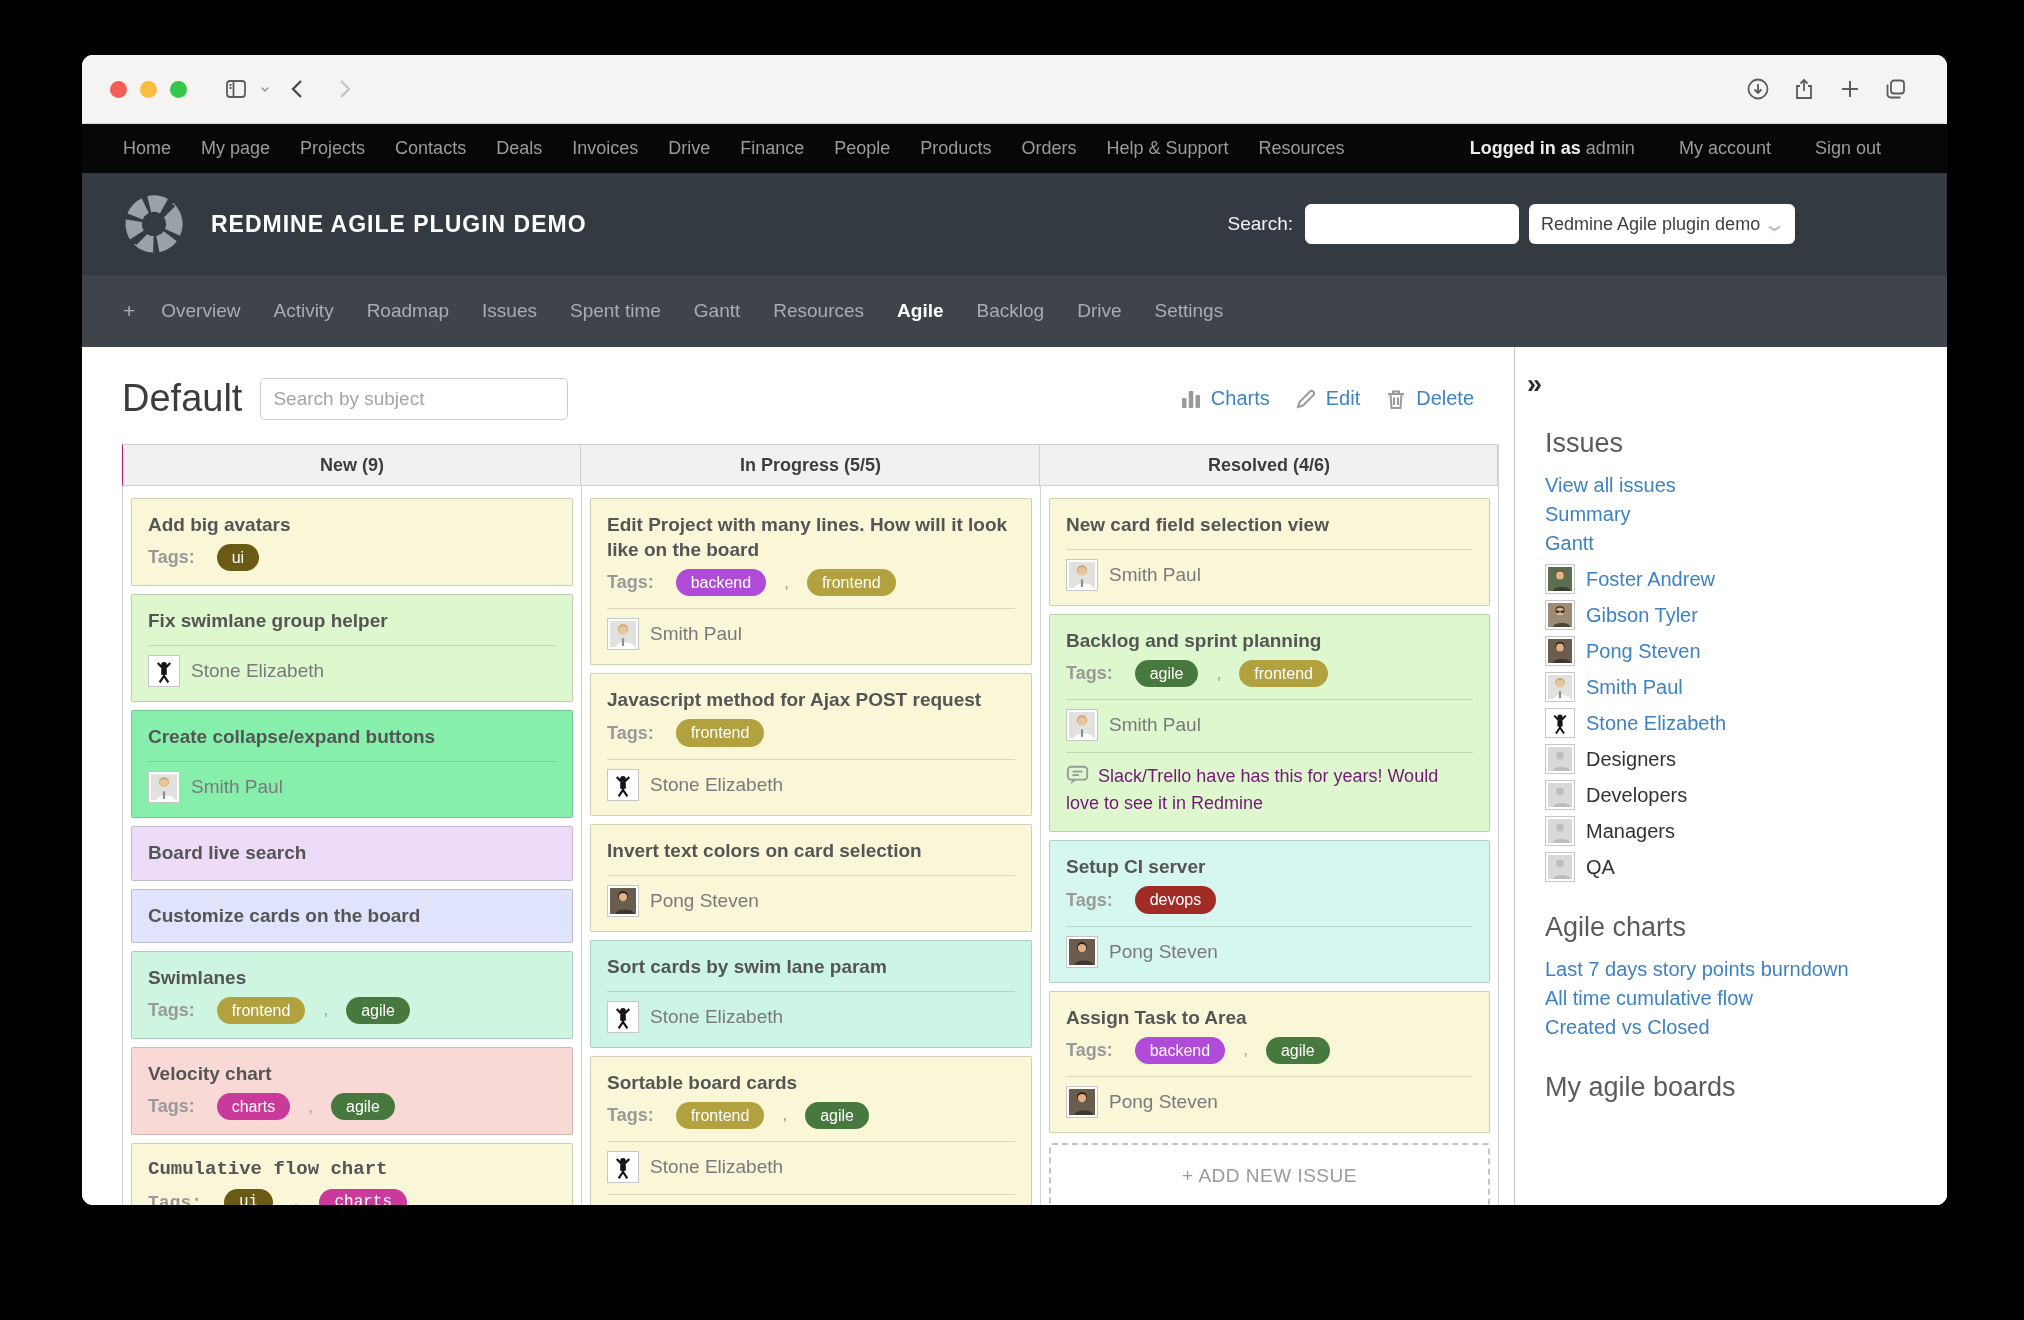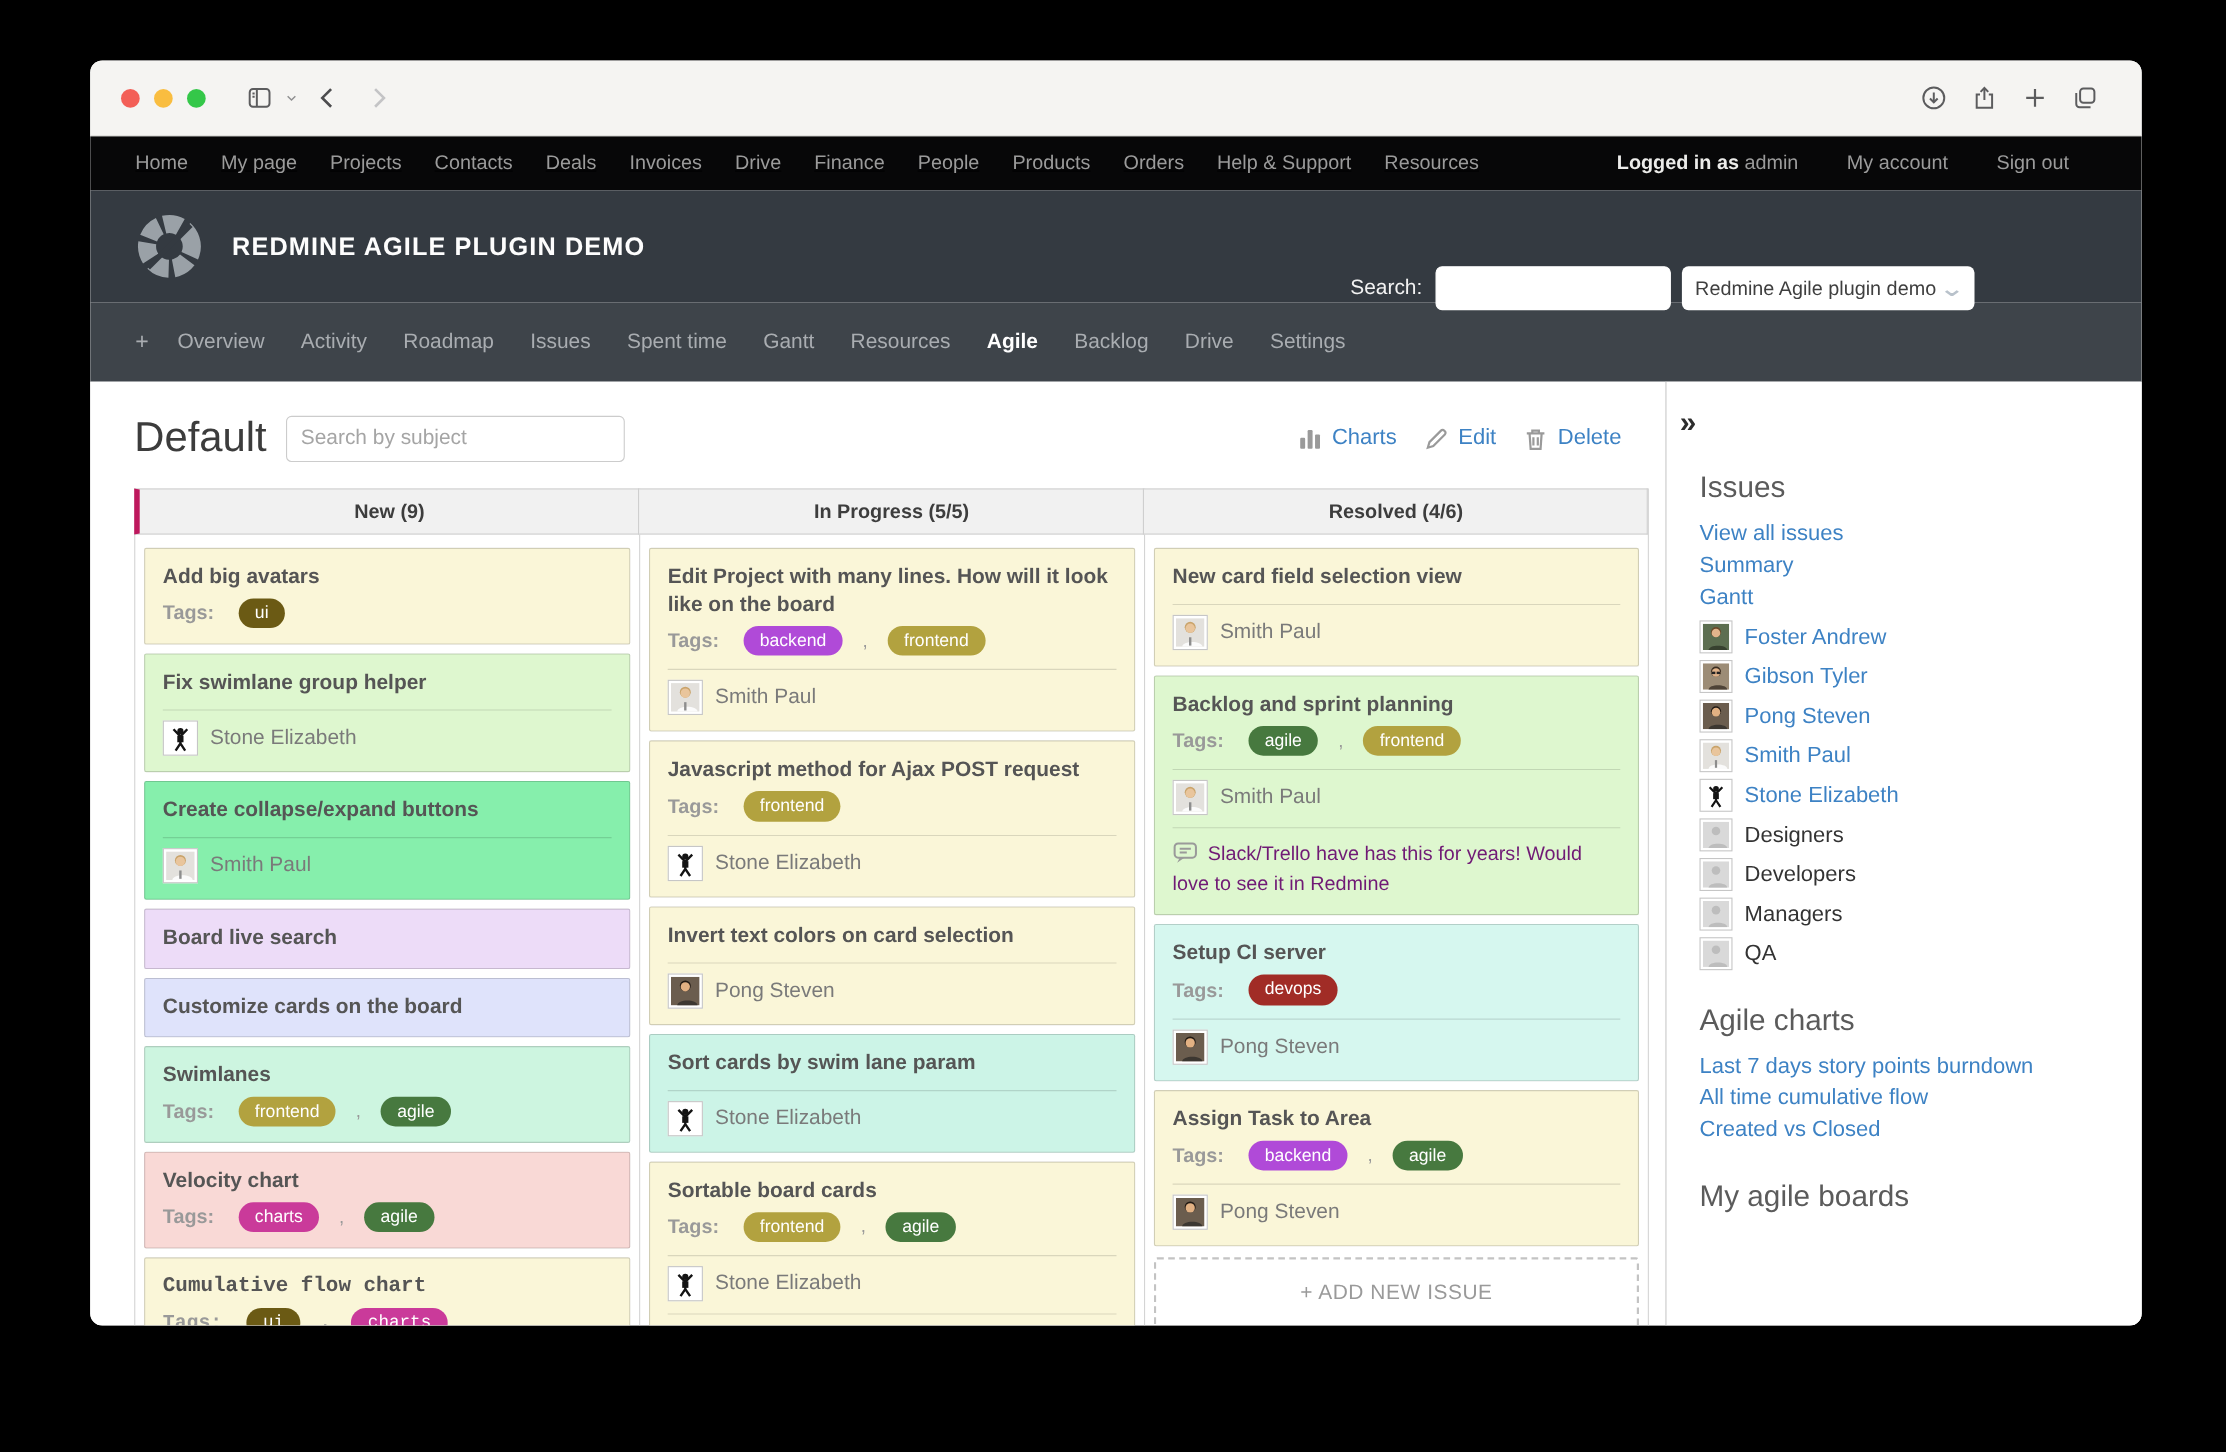--- a/index.html
+++ b/index.html
@@ -20,21 +20,21 @@
   .menubar{height:49px;background:#070708;display:flex;align-items:center;padding:0 0 0 41px;flex:0 0 auto;}
   .menu-item{color:#9b9b9b;font-size:18px;margin-right:30px;cursor:pointer;white-space:nowrap;}
   .menu-right{margin-left:auto;display:flex;align-items:center;gap:44px;padding-right:66px;}
   .logged{font-size:18px;color:#9b9b9b;white-space:nowrap;}
   .logged b{color:#ececea;font-weight:700;}
   .menu-link{color:#9b9b9b;font-size:18px;cursor:pointer;white-space:nowrap;}
   
   .appheader{height:102px;background:#343a41;display:flex;align-items:center;padding:0 0 0 41px;position:relative;flex:0 0 auto;}
   .logo{width:62px;height:62px;margin-right:26px;flex:0 0 auto;}
   .app-title{color:#fdfdfd;font-size:23px;font-weight:700;letter-spacing:1px;}
-  .hsearch{position:absolute;right:152px;top:0;height:100%;display:flex;align-items:center;gap:10px;margin-top:38px;}
+  .hsearch{position:absolute;right:152px;top:0;height:100%;display:flex;align-items:center;gap:10px;}
   .hsearch-label{color:#f2f2f2;font-size:19px;margin-right:2px;}
   .hsearch-input{width:192px;height:38px;background:#fff;border:1px solid #fff;border-radius:6px;font-size:17px;padding:0 10px;outline:none;}
   .hselect{width:242px;height:40px;background:#fff;border-radius:6px;display:flex;align-items:center;padding:0 12px;font-size:18px;color:#3f3f3f;position:relative;cursor:pointer;}
   .hselect .chev{margin-left:auto;color:#b9c2cb;font-size:20px;font-weight:700;transform:scaleX(1.4);}
   
   .tabbar{height:72px;background:#3e444a;display:flex;align-items:center;padding:0 0 0 41px;flex:0 0 auto;}
   .tab{color:#a9adb1;font-size:19px;margin-right:33px;cursor:pointer;white-space:nowrap;}
   .tab.plus{font-size:21px;margin-right:26px;}
   .tab.active{color:#fff;font-weight:700;}
   
@@ -48,21 +48,21 @@
   .action{display:flex;align-items:center;gap:8px;cursor:pointer;}
   .action .ic{width:24px;height:24px;color:#9a9a9a;}
   .action .ic svg{width:100%;height:100%;display:block;}
   .action .lbl{color:#3d82c4;font-size:20px;}
   
   .cols{display:flex;}
   .col{width:459px;box-sizing:border-box;border-left:1px solid #d4d4d4;display:flex;flex-direction:column;}
   .col:last-child{border-right:1px solid #d4d4d4;}
   .col-h{height:40px;background:#f1f1f1;border:1px solid #cfcfcf;border-left:none;margin-left:-1px;padding-left:1px;
     display:flex;align-items:center;justify-content:center;font-size:18px;font-weight:700;color:#3d3d3d;flex:0 0 auto;}
-  .col:first-child .col-h{border-left:5px solid #be185d;margin-left:-1px;}
+  .col:first-child .col-h{border-left:1px solid #be185d;margin-left:-1px;}
   .col-b{padding:4px 8px;height:760px;overflow:hidden;}
   .card{border:1px solid rgba(0,0,0,.16);border-radius:2px;margin:8px 0;padding:13px 16px 14px;cursor:pointer;}
   .card-title{font-size:19px;font-weight:700;color:#555;line-height:1.32;}
   .tagrow{display:flex;align-items:center;flex-wrap:wrap;margin-top:7px;gap:16px;}
   .taglabel{color:#999;font-size:18px;font-weight:700;margin-right:6px;}
   .pill{color:#fff;font-size:16px;padding:4px 15px;border-radius:15px;line-height:1.2;}
   .tagcomma{color:#999;font-size:17px;margin:0 2px;}
   .assignee{margin-top:12px;border-top:1px solid rgba(0,0,0,.13);padding-top:9px;display:flex;align-items:center;gap:11px;}
   .avbox{width:32px;height:32px;background:#fff;border:1px solid #c6c6c6;padding:2px;box-sizing:border-box;flex:0 0 auto;}
   .avbox svg{width:100%;height:100%;display:block;}

